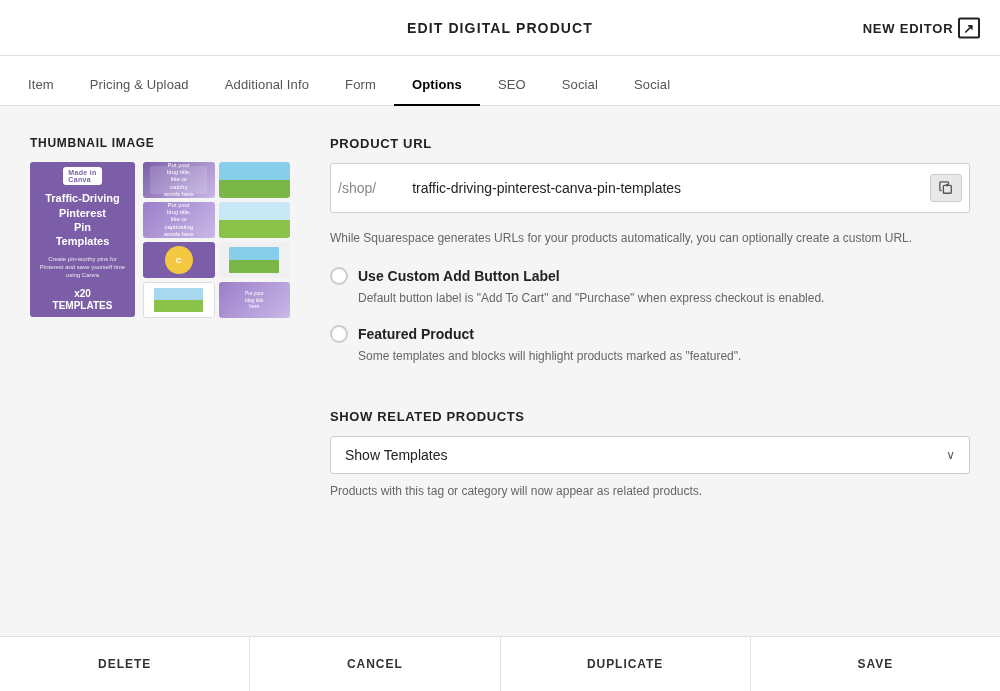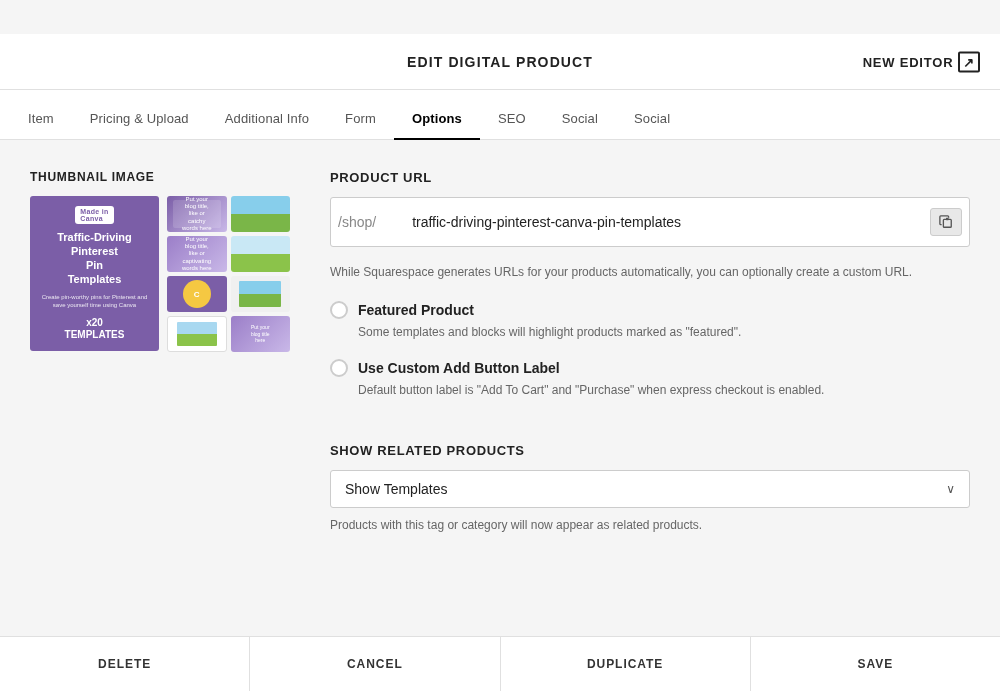--- a/index.html
+++ b/index.html
@@ -16,21 +16,20 @@
     
     .header {
       background: #fff;
       border-bottom: 1px solid #e0e0e0;
       display: flex;
       align-items: center;
       justify-content: center;
       padding: 0 20px;
       position: relative;
       min-height: 56px;
-      margin-top: 34px;
     }
     .header-title {
       font-size: 14px;
       font-weight: 600;
       letter-spacing: 0.08em;
       text-transform: uppercase;
       color: #222;
     }
     .header-new-editor {
       position: absolute;
@@ -97,21 +96,21 @@
       text-transform: uppercase;
       color: #222;
       margin-bottom: 12px;
     }
     .thumbnail-container {
       display: flex;
       gap: 8px;
       align-items: flex-start;
     }
     .thumbnail-main {
-      width: 129px;
+      width: 105px;
       height: 155px;
       background: #7b5ea7;
       border-radius: 3px;
       display: flex;
       flex-direction: column;
       align-items: center;
       justify-content: center;
       padding: 10px 8px;
       flex-shrink: 0;
     }
@@ -403,31 +402,31 @@
             <rect x="8" y="3" width="3" height="3" fill="#555" rx="0.5"></rect>
           </svg>
         </button>
       </div>
       <div class="url-hint">While Squarespace generates URLs for your products automatically, you can optionally create a custom URL.</div>
     </div>
 
     <div class="option-item">
       <div class="option-header">
         <div class="radio-btn"></div>
-        <span class="option-title">Featured Product</span>
-      </div>
-      <div class="option-desc">Some templates and blocks will highlight products marked as "featured".</div>
+        <span class="option-title">Use Custom Add Button Label</span>
+      </div>
+      <div class="option-desc">Default button label is "Add To Cart" and "Purchase" when express checkout is enabled.</div>
     </div>
 
     <div class="option-item">
       <div class="option-header">
         <div class="radio-btn"></div>
-        <span class="option-title">Use Custom Add Button Label</span>
-      </div>
-      <div class="option-desc">Default button label is "Add To Cart" and "Purchase" when express checkout is enabled.</div>
+        <span class="option-title">Featured Product</span>
+      </div>
+      <div class="option-desc">Some templates and blocks will highlight products marked as "featured".</div>
     </div>
 
     <div class="related-section">
       <div class="related-label">Show Related Products</div>
       <div class="related-dropdown">
         <span class="related-dropdown-value">Show Templates</span>
         <span class="chevron-icon">∨</span>
       </div>
       <div class="related-hint">Products with this tag or category will now appear as related products.</div>
     </div>

